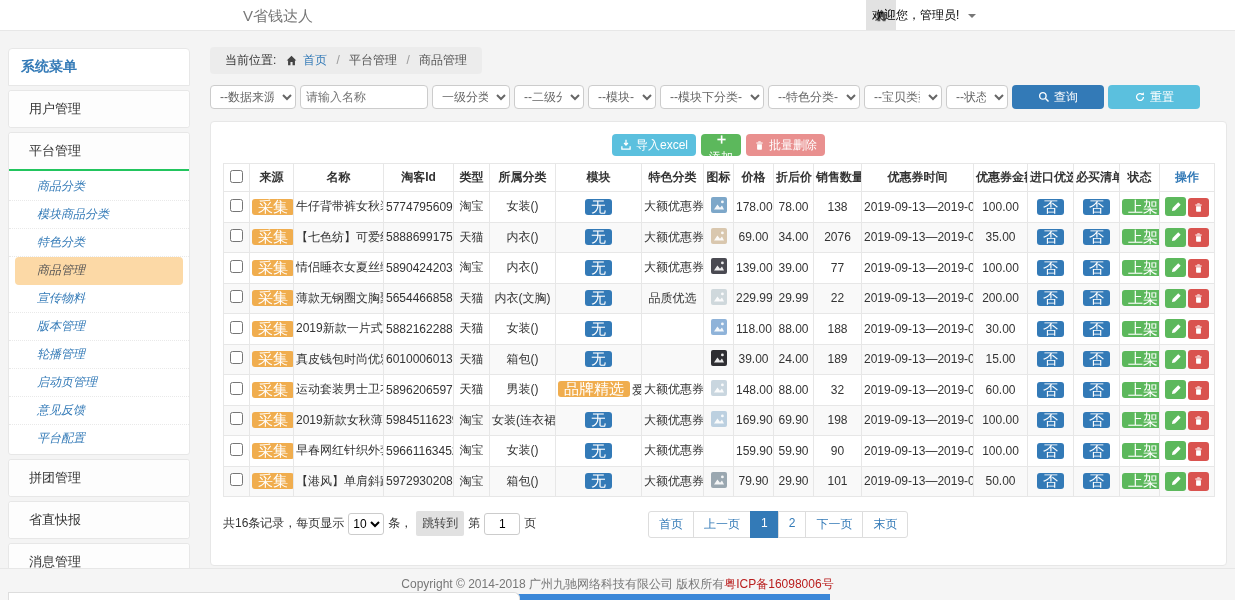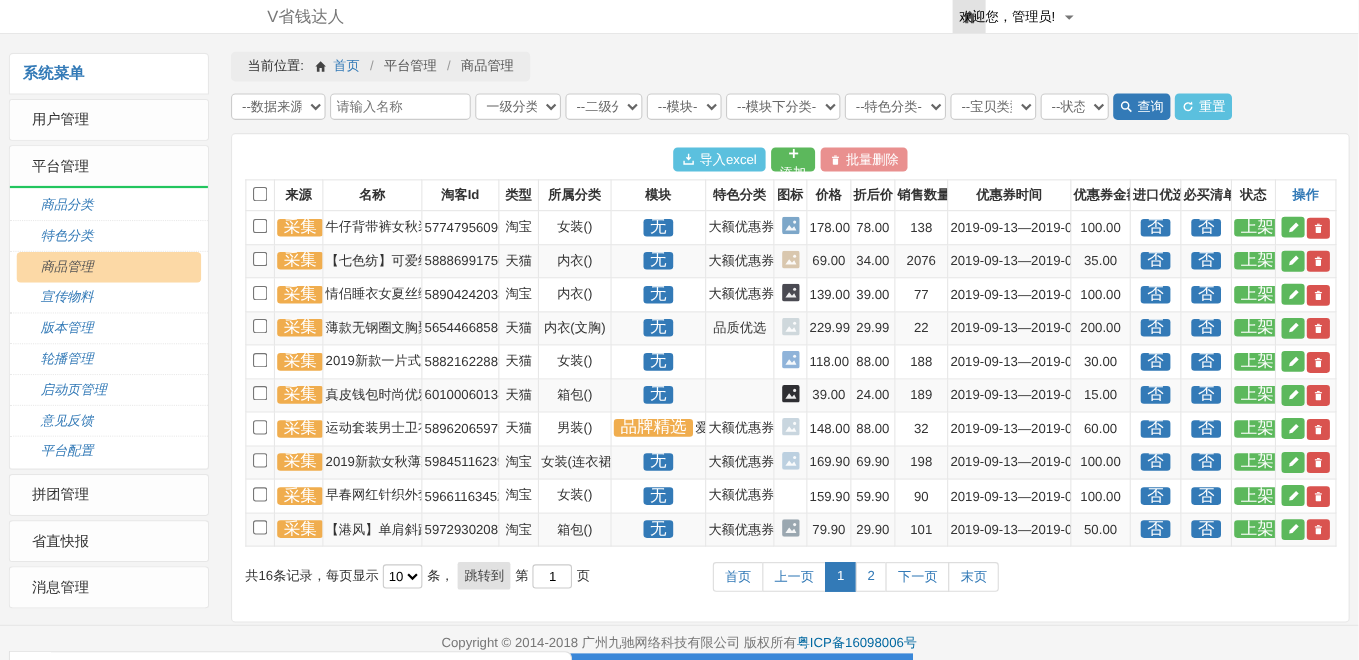--- a/index.html
+++ b/index.html
@@ -26,21 +26,21 @@
   
   .main { position:absolute; left:210px; top:47px; width:1017px; }
   .breadcrumb { display:inline-block; background:#ececec; border-radius:4px; padding:5px 15px; font-size:12px; color:#333; }
   .breadcrumb .bc-link { color:#337ab7; cursor:pointer; }
   .breadcrumb .bc-sep { color:#999; margin:0 6px; }
   .breadcrumb .bc-cur { color:#555; }
   .bc-house { vertical-align:-2px; margin:0 3px 0 6px; }
 
   .filter-row { display:flex; align-items:center; margin-top:11px; gap:4px; }
   .filter-row select, .filter-row input[type=text] { height:24px; border:1px solid #ccc; border-radius:4px; background:#fff; color:#666; font-size:12px; padding:0 5px; font-family:inherit; }
-  .btn { display:inline-flex; align-items:center; gap:4px; border:none; border-radius:4px; color:#fff; font-size:12px; height:24px; padding:0 6px; cursor:pointer; font-family:inherit; }
+  .btn { display:inline-flex; align-items:center; gap:4px; border:none; border-radius:4px; color:#fff; font-size:12px; height:24px; padding:0 26px; cursor:pointer; font-family:inherit; }
   .btn-primary { background:#337ab7; }
   .btn-info { background:#5bc0de; }
   .btn-success { background:#5cb85c;flex-direction:column; }
   .btn-danger-light { background:#e9908f; }
   .btn-sm { height:22px; padding:0 8px; }
 
   .panel { margin-top:12px; background:#fff; border:1px solid #e7e7e7; border-radius:4px; height:445px; padding:12px; }
   .toolbar { display:flex; justify-content:center; gap:5px; }
 
   table.grid { width:100%; border-collapse:collapse; table-layout:fixed; margin-top:7px; font-size:12px; }
@@ -63,21 +63,21 @@
   .jump-btn { background:#e1e1e1; border:none; border-radius:2px; padding:4px 6px; font-size:12px; color:#444; cursor:pointer; font-family:inherit; }
   .jump-input { width:36px; height:22px; border:1px solid #ccc; border-radius:3px; text-align:center; font-size:12px; font-family:inherit; }
   .pager { position:absolute; left:425px; top:0; display:flex; }
   .pager a { display:inline-block; border:1px solid #ddd; background:#fff; color:#337ab7; padding:4px 10px; margin-left:-1px; cursor:pointer; text-decoration:none; }
   .pager a:first-child { border-radius:3px 0 0 3px; margin-left:0; }
   .pager a:last-child { border-radius:0 3px 3px 0; }
   .pager a.active { background:#337ab7; border-color:#337ab7; color:#fff; }
 
   
   .footer { position:absolute; left:0; top:568px; width:1235px; height:32px; background:#f5f5f5; border-top:1px solid #e7e7e7; text-align:center; line-height:30px; color:#777; font-size:12px; z-index:5; }
-  .footer a { color:#0369a1; text-decoration:none; cursor:pointer; }
+  .footer a { color:#b91c1c; text-decoration:none; cursor:pointer; }
 
   .bottom-blue { position:absolute; left:400px; top:594px; width:430px; height:6px; background:#3a87d8; z-index:6; }
   .bottom-white { position:absolute; left:8px; top:592px; width:512px; height:8px; background:#fff; border:1px solid #ddd; border-bottom:none; border-radius:0 6px 0 0; z-index:7; }
 
   svg { display:block; }
 </style>
 </head>
 <body>
 
 <div class="topbar">
@@ -98,20 +98,21 @@
 <div class="sidebar">
   <div class="side-title">系统菜单</div>
   <div id="sidebar-groups">
       <div class="side-group">
         <div class="side-group-h">用户管理</div>
       </div>
       <div class="side-group">
         <div class="side-group-h">平台管理</div>
         <ul class="side-sub">
           <li>商品分类</li>
+          <li>模块商品分类</li>
           <li>特色分类</li>
           <li class="active">商品管理</li>
           <li>宣传物料</li>
           <li>版本管理</li>
           <li>轮播管理</li>
           <li>启动页管理</li>
           <li>意见反馈</li>
           <li>平台配置</li>
         </ul>
       </div>

